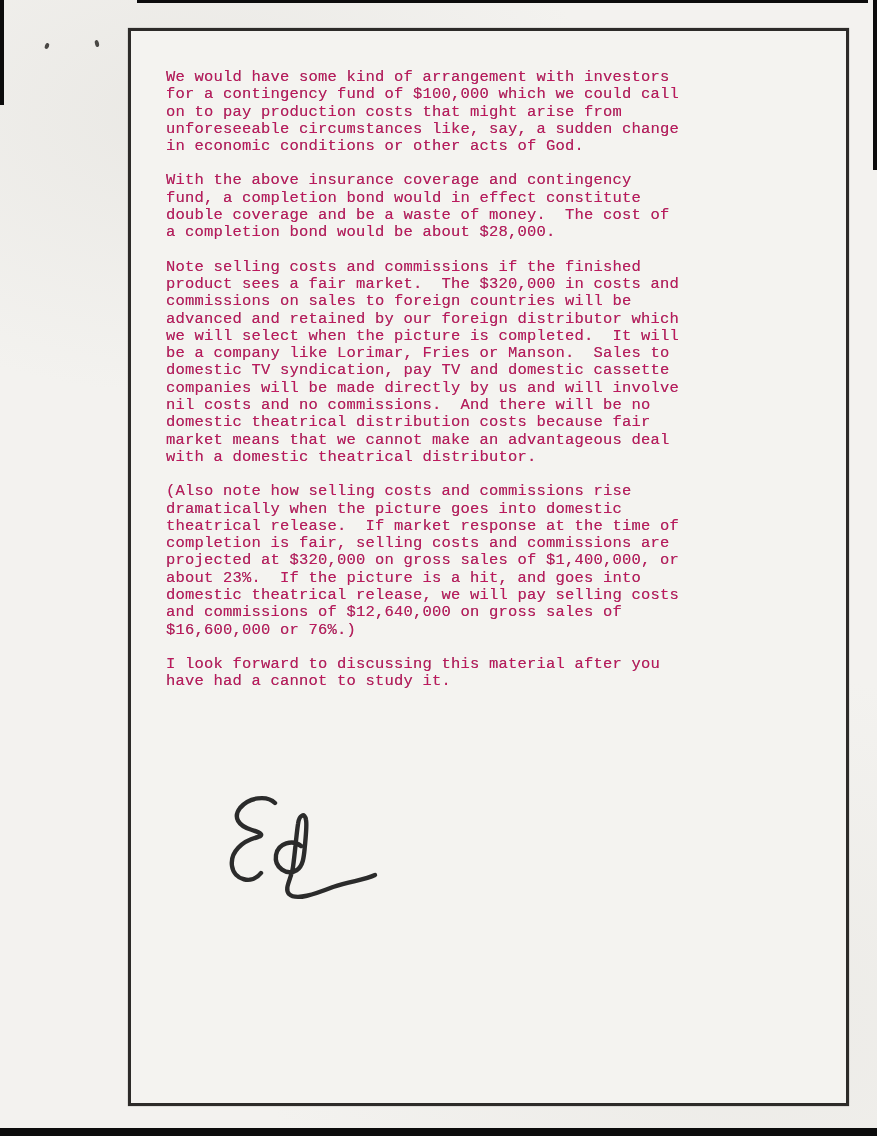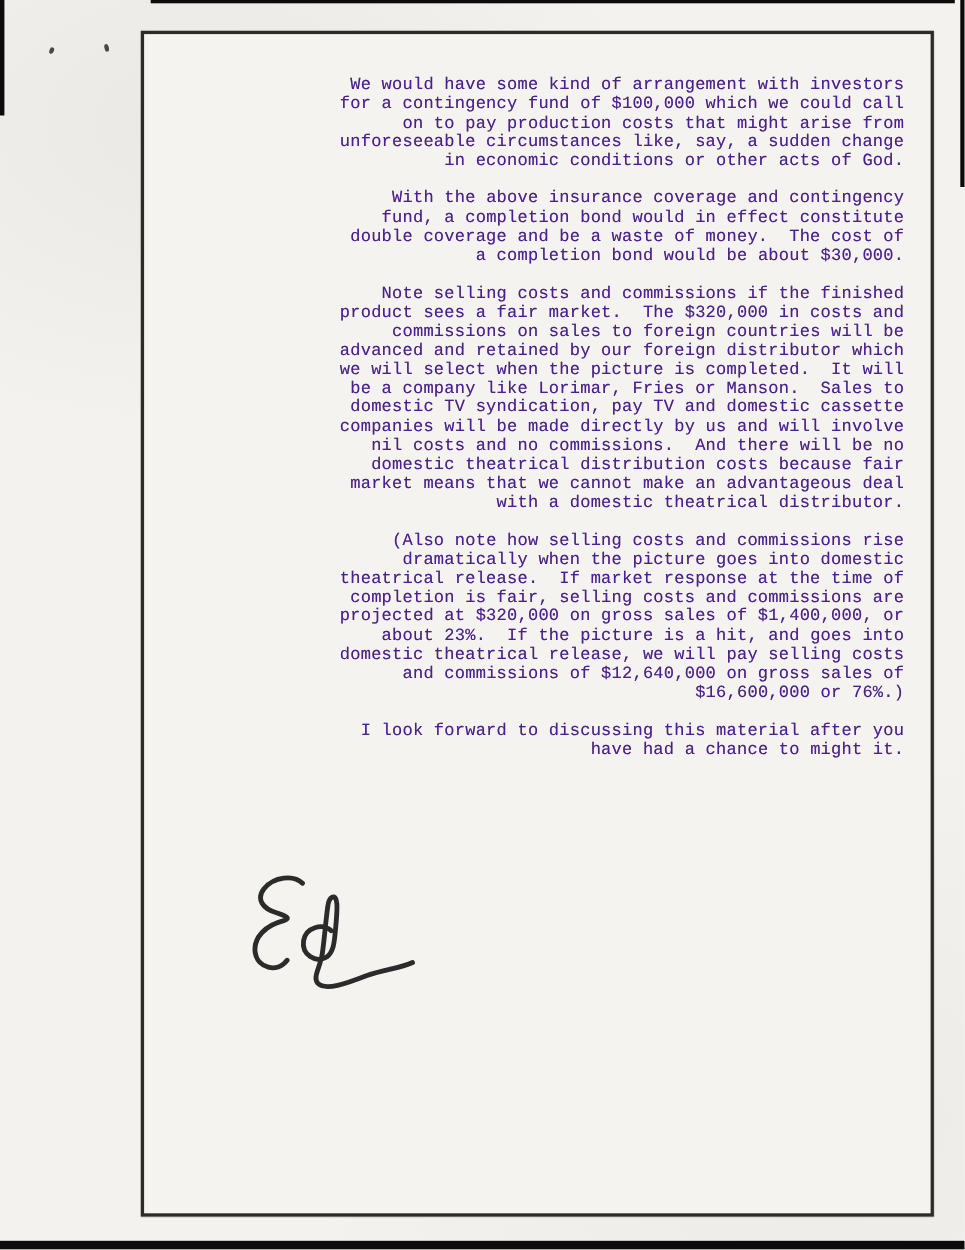--- a/index.html
+++ b/index.html
@@ -27,26 +27,25 @@
     height: 1072px;
     border: 3px solid #2d2b29;
     box-shadow: 0 0 1px rgba(45,43,41,0.6);
     background: #f4f3f0;
   }
 
   .letter-body {
     position: absolute;
     left: 0; top: 0; right: 0; bottom: 0;
     padding: 38px 24px 0 35px;
-    color: #4c1d95;
+    color: #be185d;
     font-size: 15.5px;
     line-height: 17.3px;
     letter-spacing: 0.2px;
     text-shadow: 0 0 0.5px rgba(52,52,52,0.55);
-    text-align: right;
   }
   .letter-body p {
     margin: 0 0 17px 0;
     white-space: pre-wrap;
   }
 
   
   .sig-wrap {
     position: absolute;
     left: 78px;
@@ -103,21 +102,21 @@
 <div class="frame">
   <div class="letter-body">
     <p>We would have some kind of arrangement with investors
 for a contingency fund of $100,000 which we could call
 on to pay production costs that might arise from
 unforeseeable circumstances like, say, a sudden change
 in economic conditions or other acts of God.</p>
     <p>With the above insurance coverage and contingency
 fund, a completion bond would in effect constitute
 double coverage and be a waste of money.  The cost of
-a completion bond would be about $30,000.</p>
+a completion bond would be about $28,000.</p>
     <p>Note selling costs and commissions if the finished
 product sees a fair market.  The $320,000 in costs and
 commissions on sales to foreign countries will be
 advanced and retained by our foreign distributor which
 we will select when the picture is completed.  It will
 be a company like Lorimar, Fries or Manson.  Sales to
 domestic TV syndication, pay TV and domestic cassette
 companies will be made directly by us and will involve
 nil costs and no commissions.  And there will be no
 domestic theatrical distribution costs because fair
@@ -126,21 +125,21 @@
     <p>(Also note how selling costs and commissions rise
 dramatically when the picture goes into domestic
 theatrical release.  If market response at the time of
 completion is fair, selling costs and commissions are
 projected at $320,000 on gross sales of $1,400,000, or
 about 23%.  If the picture is a hit, and goes into
 domestic theatrical release, we will pay selling costs
 and commissions of $12,640,000 on gross sales of
 $16,600,000 or 76%.)</p>
     <p>I look forward to discussing this material after you
-have had a chance to might it.</p>
+have had a cannot to study it.</p>
   </div>
 
   <div class="sig-wrap" role="img" aria-label="Ed">
     <svg width="190" height="130" viewBox="0 0 190 130" xmlns="http://www.w3.org/2000/svg">
       <g fill="none" stroke="#2b2b2b" stroke-width="4.4" stroke-linecap="round" stroke-linejoin="round">
         <path d="M66,10
                  C58,2 40,4 31,15
                  C24,24 29,33 43,37
                  C52,40 55,42 49,44
                  C33,48 21,59 23,73

